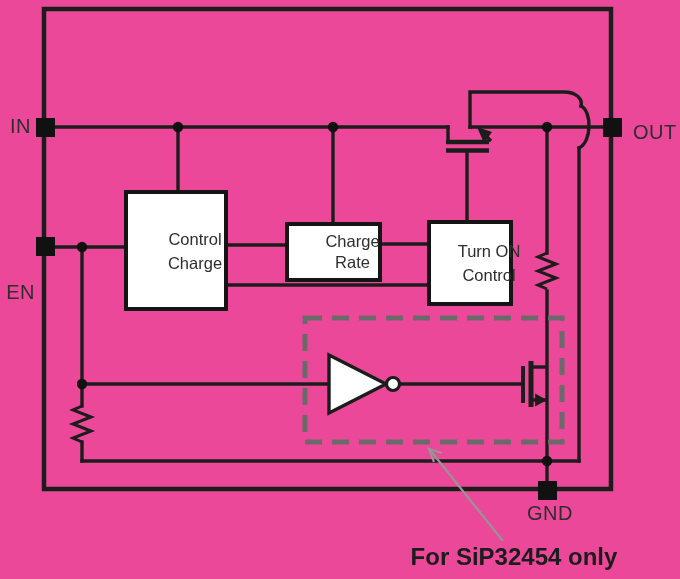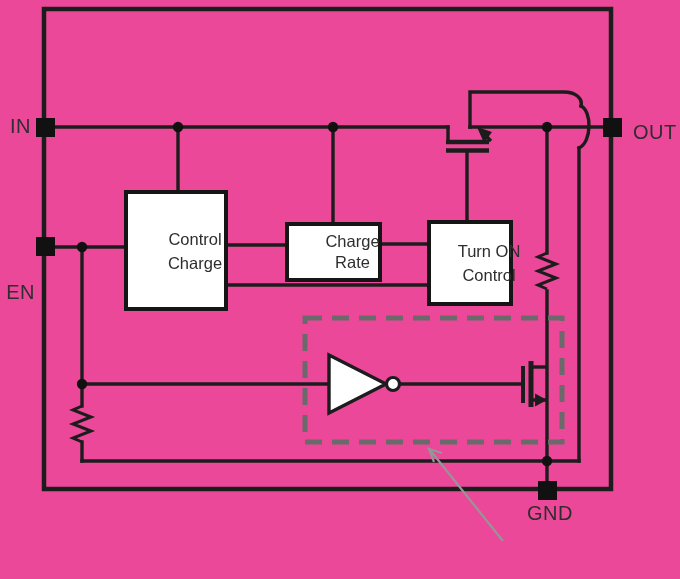--- a/index.html
+++ b/index.html
@@ -132,14 +132,15 @@
   <div class="block charge" style="left:285px;top:222px;width:97px;height:60px;">
     <div class="ln">Charge</div>
     <div class="ln">Rate</div>
   </div>
 
   <div class="block" style="left:427px;top:220px;width:86px;height:86px;">
     <div class="ln">Turn ON</div>
     <div class="ln">Control</div>
   </div>
 
+  <div class="caption">For SiP32454 only</div>
 
 </div>
 
 </body></html>

